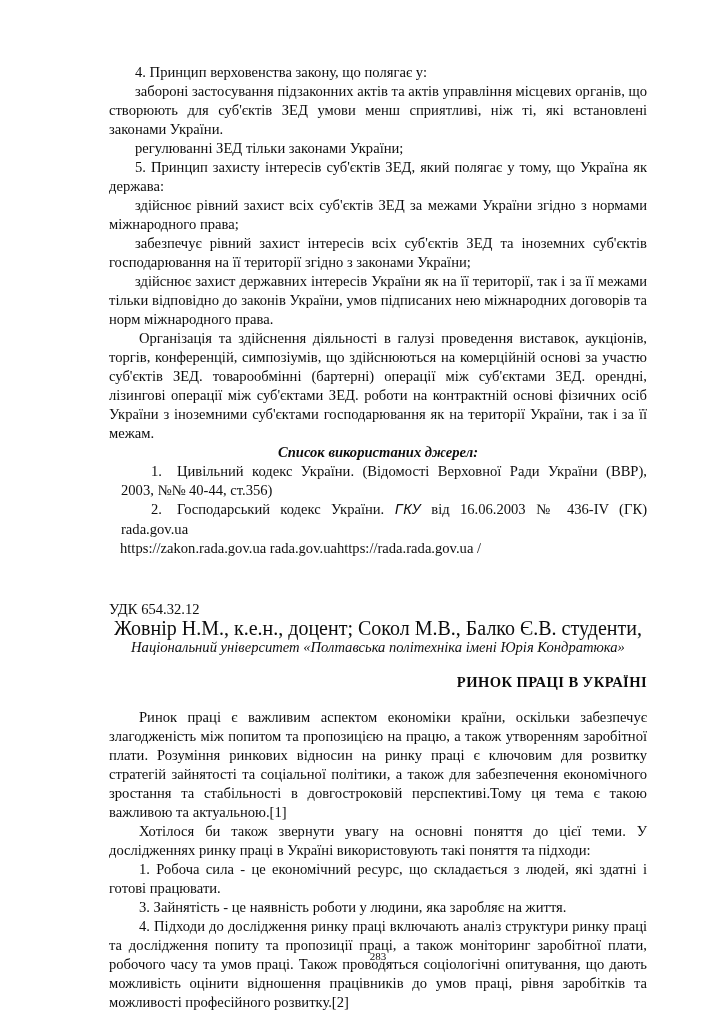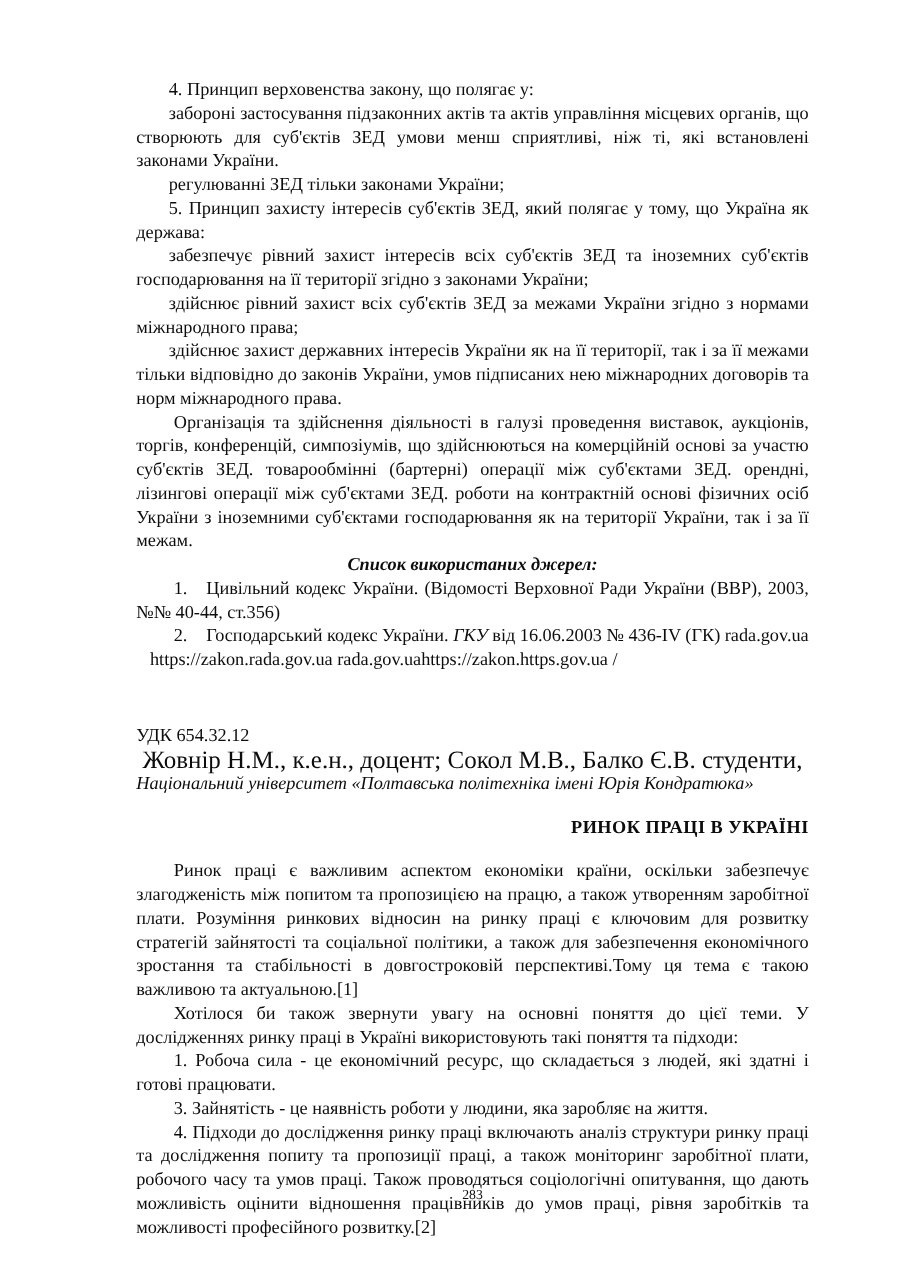--- a/index.html
+++ b/index.html
@@ -37,32 +37,34 @@
     hyphens: none;
   }
   .ind {
     text-indent: 30px;
   }
   .ind-sm {
     text-indent: 26px;
   }
   .ital {
     font-style: italic;
+    font-family: Liberation Mono, monospace;
   }
   .heading-src {
     text-align: center;
     text-indent: 0;
     font-weight: bold;
     font-size: 14.6px;
     line-height: 19.0px;
     font-style: italic;
   }
   .ref-item {
     text-align: justify;
     text-indent: 0;
+    margin-left: 12px;
   }
   .ref-num {
     display: inline-block;
     width: 26px;
     margin-left: 30px;
   }
   .gap-large {
     height: 42px;
   }
   .gap-mid {
@@ -74,21 +76,21 @@
     font-size: 14.6px;
     line-height: 19px;
   }
   .authors {
     text-align: center;
     text-indent: 0;
     font-size: 20px;
     line-height: 19px;
   }
   .affil {
-    text-align: left;
+    text-align: center;
     text-indent: 0;
     font-style: italic;
     font-size: 14.6px;
     line-height: 19px;
   }
   .article-title {
     text-align: right;
     text-indent: 0;
     font-weight: bold;
     font-size: 14.6px;
@@ -114,33 +116,33 @@
 <body>
 
 <div class="page">
   <div class="content">
 
     <p class="ind-sm">4. Принцип верховенства закону, що полягає у:</p>
     <p class="ind-sm">забороні застосування підзаконних актів та актів управління місцевих органів, що створюють для суб'єктів ЗЕД умови менш сприятливі, ніж ті, які встановлені законами України.</p>
     <p class="ind-sm">регулюванні ЗЕД тільки законами України;</p>
 
     <p class="ind-sm">5. Принцип захисту інтересів суб'єктів ЗЕД, який полягає у тому, що Україна як держава:</p>
+    <p class="ind-sm">здійснює рівний захист всіх суб'єктів ЗЕД за межами України згідно з нормами міжнародного права;</p>
     <p class="ind-sm">забезпечує рівний захист інтересів всіх суб'єктів ЗЕД та іноземних суб'єктів господарювання на її території згідно з законами України;</p>
-    <p class="ind-sm">здійснює рівний захист всіх суб'єктів ЗЕД за межами України згідно з нормами міжнародного права;</p>
     <p class="ind-sm">здійснює захист державних інтересів України як на її території, так і за її межами тільки відповідно до законів України, умов підписаних нею міжнародних договорів та норм міжнародного права.</p>
 
     <p class="ind">Організація та здійснення діяльності в галузі проведення виставок, аукціонів, торгів, конференцій, симпозіумів, що здійснюються на комерційній основі за участю суб'єктів ЗЕД. товарообмінні (бартерні) операції між суб'єктами ЗЕД. орендні, лізингові операції між суб'єктами ЗЕД. роботи на контрактній основі фізичних осіб України з іноземними суб'єктами господарювання як на території України, так і за її межам.</p>
 
     <p class="heading-src">Список використаних джерел:</p>
 
     <p class="ref-item"><span class="ref-num">1.</span><span>Цивільний кодекс України. (Відомості Верховної Ради України (ВВР), 2003, №№ 40-44, ст.356)</span></p>
 
     <p class="ref-item"><span class="ref-num">2.</span><span>Господарський кодекс України.</span><span>&nbsp;</span><span class="ital">ГКУ</span><span>&nbsp;</span><span>від 16.06.2003 № 436-IV (ГК) rada.gov.ua</span></p>
 
-    <p class="url-line">https://zakon.rada.gov.ua rada.gov.uahttps://zakon.https.gov.ua /</p>
+    <p class="url-line">https://zakon.rada.gov.ua rada.gov.uahttps://rada.rada.gov.ua /</p>
 
     <div class="gap-large"></div>
 
     <p class="udc">УДК 654.32.12</p>
     <p class="authors">Жовнір Н.М., к.е.н., доцент; Сокол М.В., Балко Є.В. студенти,</p>
     <p class="affil">Національний університет «Полтавська політехніка імені Юрія Кондратюка»</p>
 
     <div class="gap-mid"></div>
 
     <p class="article-title">РИНОК ПРАЦІ В УКРАЇНІ</p>

